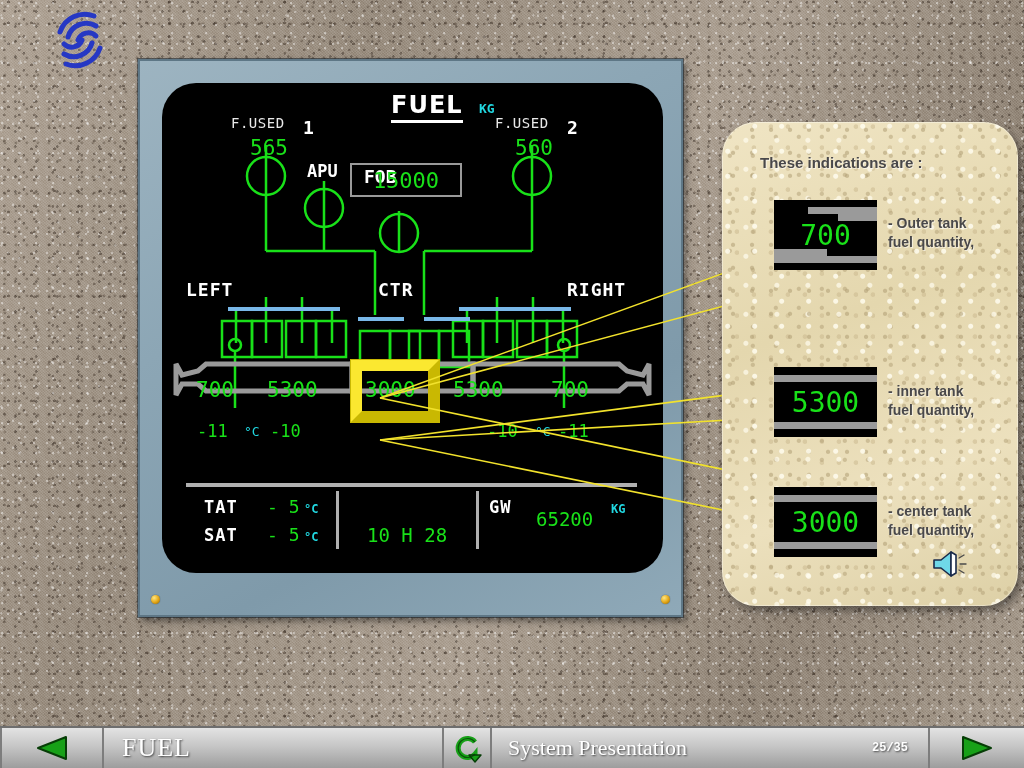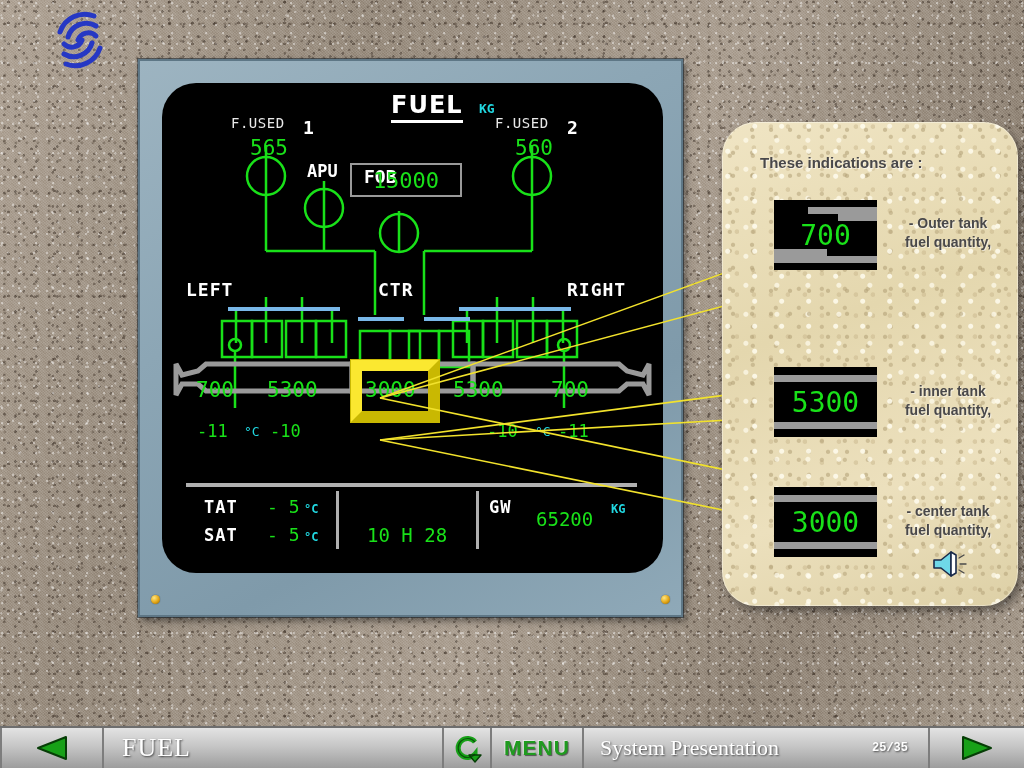--- a/index.html
+++ b/index.html
@@ -190,21 +190,21 @@
   #mini-inner .bar-b { left: 0; bottom: 8px; width: 103px; }
 
   #mini-ctr { left: 52px; top: 365px; }
   #mini-ctr .bar-t { left: 0; top: 8px;  width: 103px; }
   #mini-ctr .bar-b { left: 0; bottom: 8px; width: 103px; }
 
   .callout-cap {
     position: absolute; font-size: 14px; font-weight: bold;
     color: #49484a; line-height: 19px;
     text-shadow: 1px 1px 0 rgba(255,255,255,.55);
-    text-align: center;
+    text-align: left;
   }
   #cap-outer { left: 166px; top: 92px;  width: 120px; }
   #cap-inner { left: 166px; top: 260px; width: 120px; }
   #cap-ctr   { left: 166px; top: 380px; width: 120px; }
 
   #speaker-icon { position: absolute; left: 208px; top: 427px; width: 40px; height: 30px; cursor: pointer; }
 
   
   #leaders { position: absolute; inset: 0; pointer-events: none; }
 
@@ -451,23 +451,20 @@
   </div>
 
   <div class="tb-cell" id="tb-back">
     <svg width="30" height="30" viewBox="0 0 30 30">
       <path d="M23 9 A9.5 9.5 0 1 0 23 21 L23 26" fill="none" stroke="#17a017" stroke-width="5" stroke-linecap="butt"></path>
       <polygon points="17,22 29,22 23,29" fill="#17a017" stroke="#063d06" stroke-width="1.4" stroke-linejoin="round"></polygon>
       <path d="M23 9 A9.5 9.5 0 1 0 23 21" fill="none" stroke="#063d06" stroke-width="1.2" opacity=".75"></path>
     </svg>
   </div>
 
-  <div class="tb-cell" id="tb-menu">
-    <span>MENU</span>
-  </div>
 
   <div class="tb-cell" id="tb-section">
     <span class="sec">System  Presentation</span>
     <span class="pg">25/35</span>
   </div>
 
   <div class="tb-cell" id="tb-next">
     <svg width="34" height="26" viewBox="0 0 34 26">
       <polygon points="3,2 3,24 31,13" fill="#17a017" stroke="#063d06" stroke-width="2" stroke-linejoin="round"></polygon>
     </svg>

